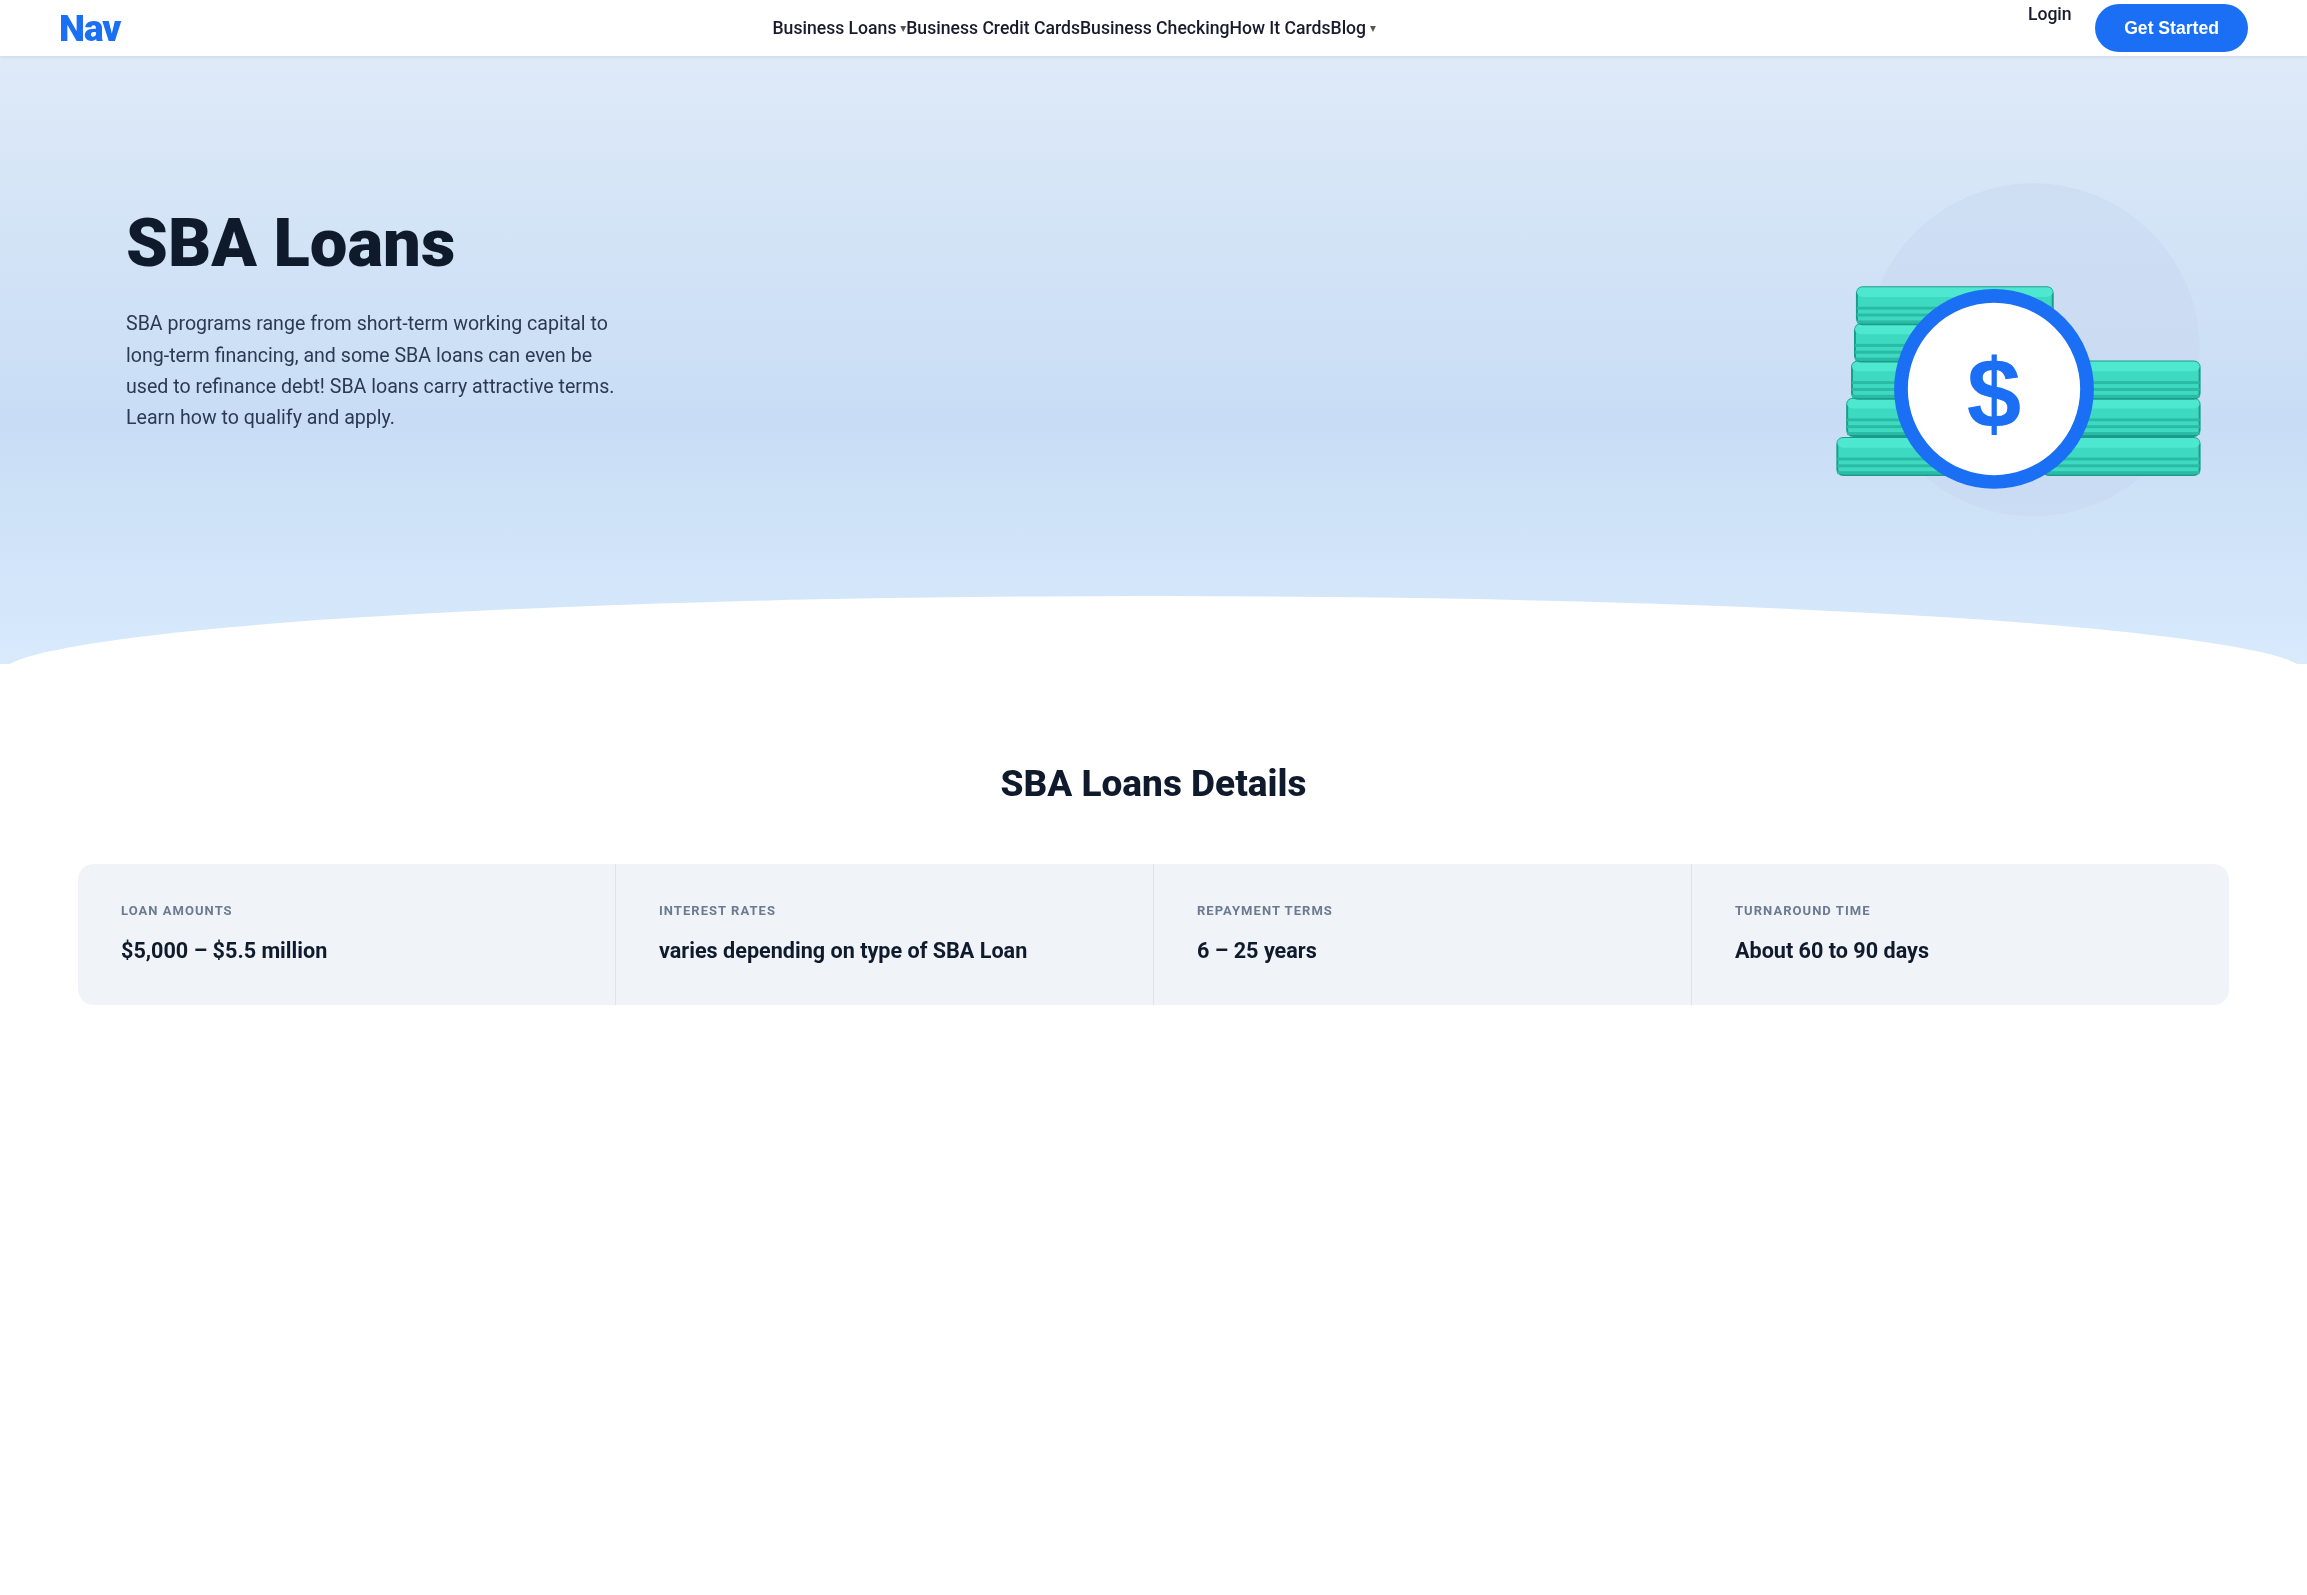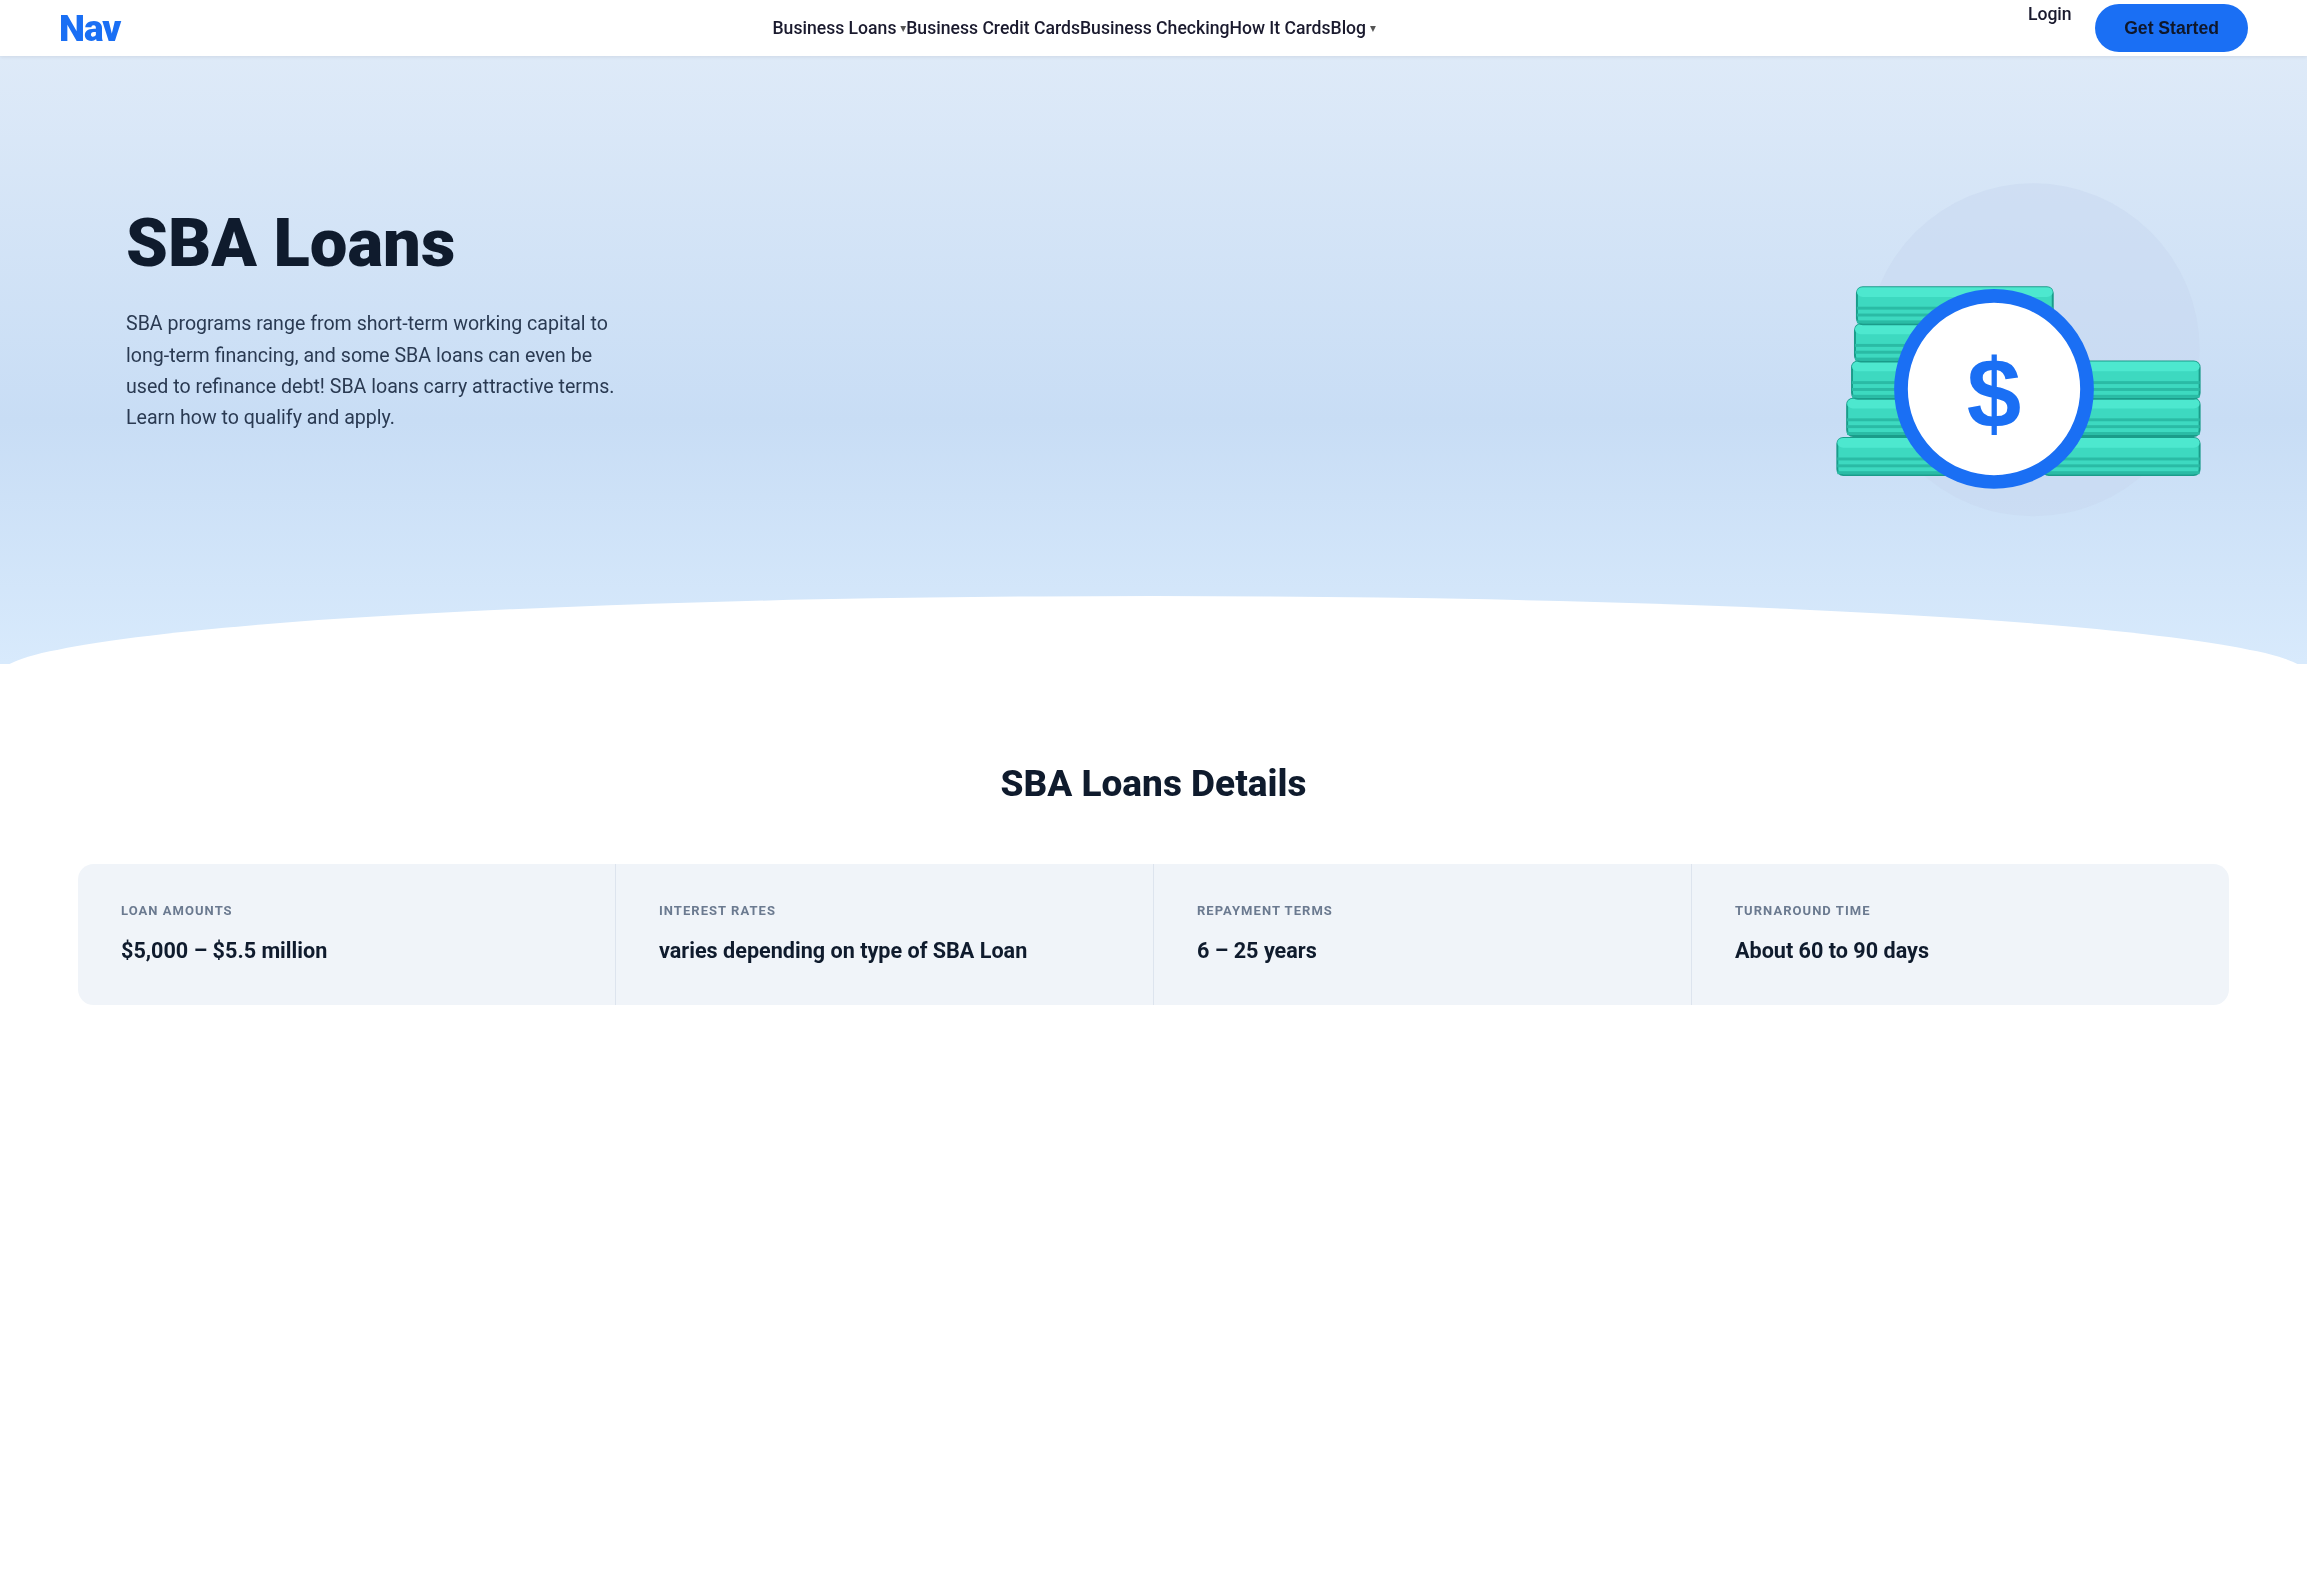--- a/index.html
+++ b/index.html
@@ -65,21 +65,21 @@
     .nav-login {
       font-size: 17.6px;
       font-weight: 500;
       color: #1a1a2e;
       cursor: pointer;
       text-decoration: none;
     }
 
     .btn-get-started {
       background: #1a6ff4;
-      color: #0f172a;
+      color: #ffffff;
       border: none;
       border-radius: 49px;
       padding: 13.7px 29px;
       font-size: 17.6px;
       font-weight: 600;
       cursor: pointer;
     }
 
     
     .hero {

